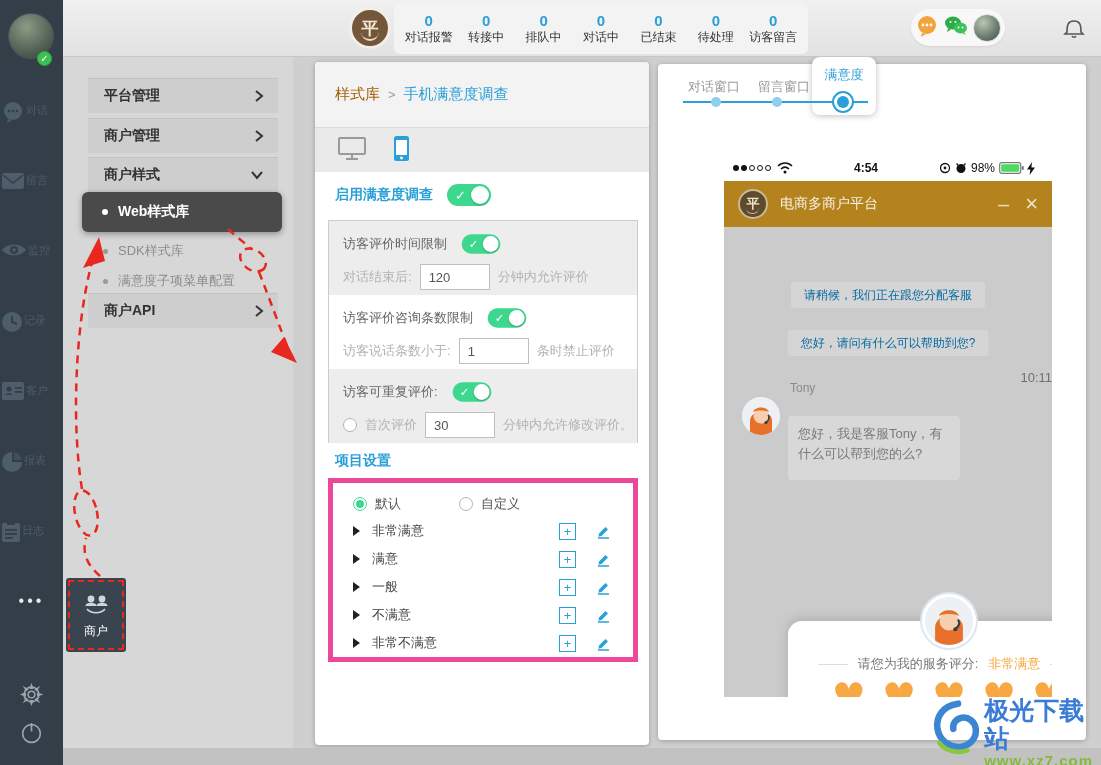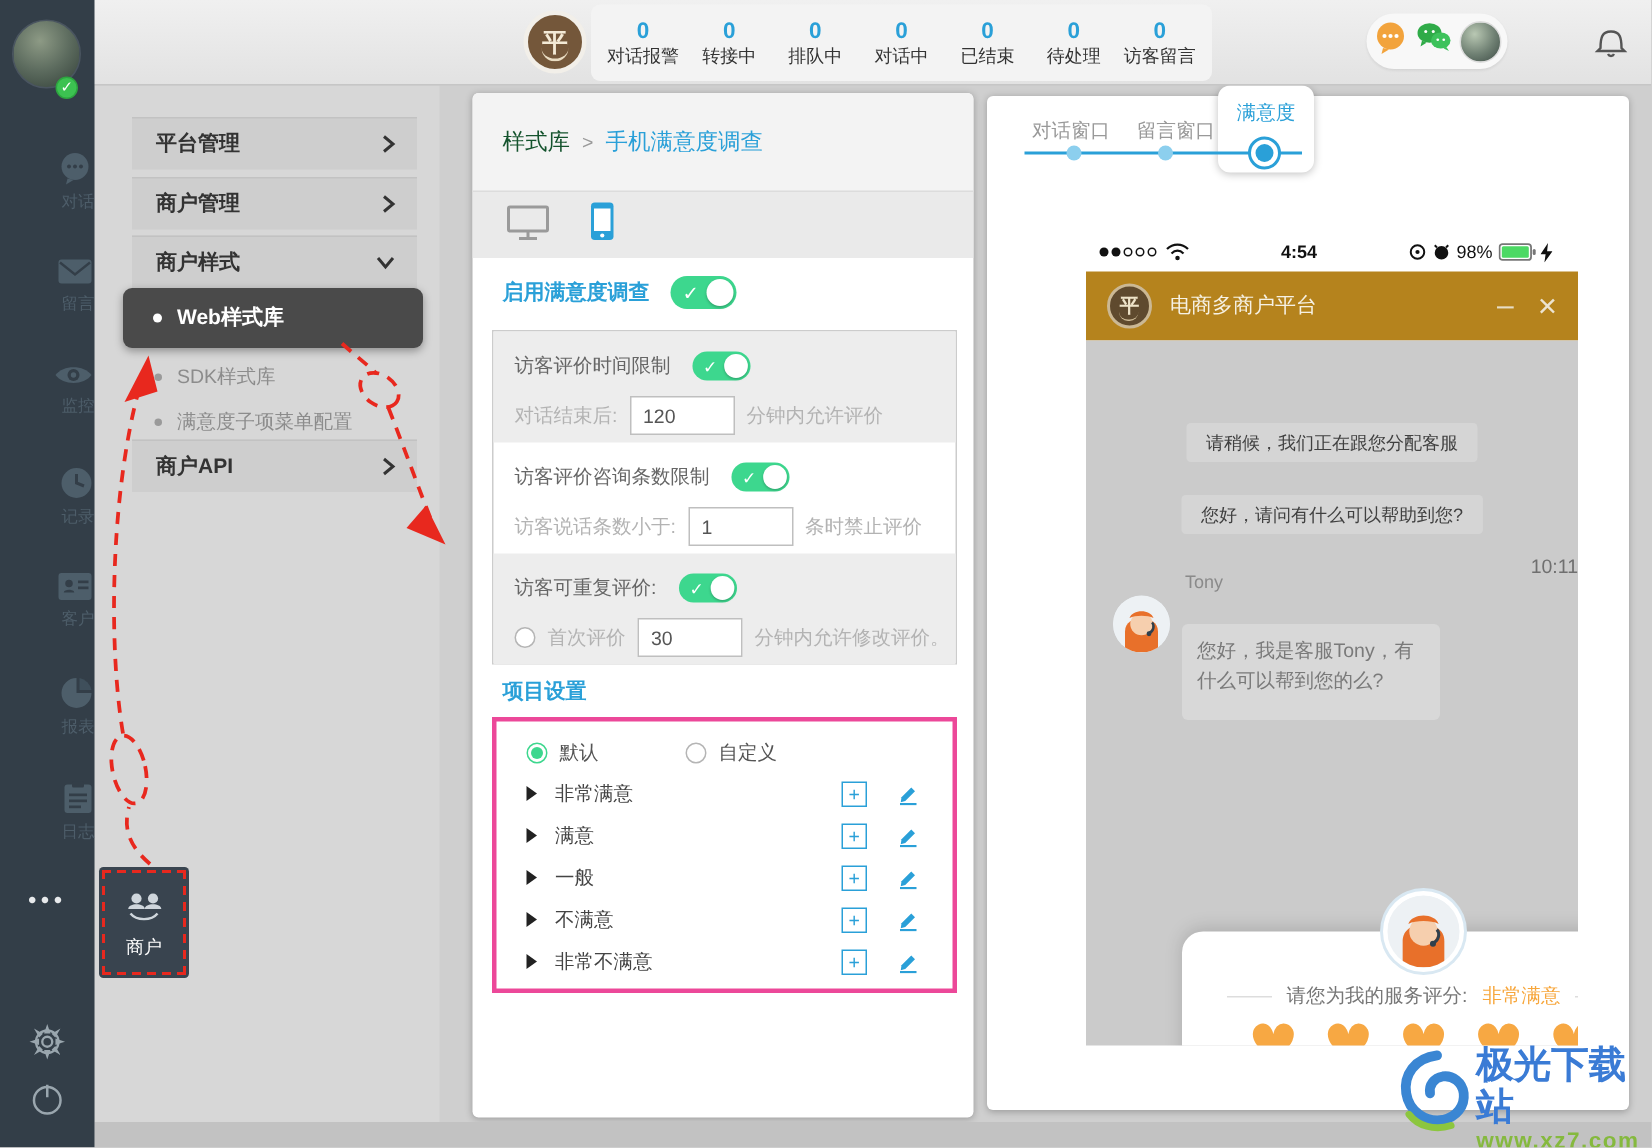--- a/index.html
+++ b/index.html
@@ -25,22 +25,22 @@
   .mini-avatar { width:28px; height:28px; border-radius:50%;
     background:radial-gradient(circle at 35% 30%, #b9c8b3, #6e7f72 55%, #3c4a44); border:1px solid #ddd; }
   .bell { position:absolute; left:1063px; top:16px; }
 
   
   .sidebar { position:absolute; left:0; top:0; width:63px; height:765px; background:#333e48; z-index:6; }
   .side-avatar { position:absolute; left:8px; top:13px; width:46px; height:46px; border-radius:50%;
     background:radial-gradient(circle at 40% 30%, #8d9a85, #5c6b5e 50%, #323f38); border:1px solid #4a5560; }
   .side-check { position:absolute; left:37px; top:51px; width:15px; height:15px; border-radius:50%;
     background:#3cc251; color:#fff; font-size:10px; display:flex; align-items:center; justify-content:center; border:1px solid #2da53f; }
-  .nav-item { position:absolute; left:0; width:63px; height:52px; display:flex; flex-direction:column;
-    align-items:flex-end; cursor:pointer; }
+  .nav-item { position:absolute; left:0; width:63px; height:52px; display:flex; flex-direction:row;
+    align-items:flex-start; cursor:pointer; }
   .nav-item .lbl { color:#4d5d69; font-size:11px; margin-top:3px; }
   .nav-more { position:absolute; left:0; top:592px; width:63px; text-align:center; color:#e8eaec;
     font-size:16px; letter-spacing:3px; cursor:pointer; }
   .nav-gear { position:absolute; left:19px; top:682px; cursor:pointer; }
   .nav-power { position:absolute; left:19px; top:720px; cursor:pointer; }
   .merchant-tip { position:absolute; left:66px; top:578px; width:60px; height:74px; background:#39444f;
     border-radius:3px; z-index:20; display:flex; flex-direction:column; align-items:center; justify-content:center; cursor:pointer; }
   .merchant-tip::after { content:""; position:absolute; left:2px; top:2px; right:2px; bottom:2px;
     border:2px dashed #e8281e; }
   .merchant-tip .lbl { color:#fff; font-size:12px; margin-top:6px; }
@@ -57,21 +57,21 @@
   .menu-sel .dot { position:absolute; left:20px; width:6px; height:6px; border-radius:50%; background:#fff; }
   .menu-sub { position:absolute; left:40px; width:180px; height:22px; color:#8c8c8c; font-size:13px;
     display:flex; align-items:center; cursor:pointer; }
   .menu-sub .dot { width:5px; height:5px; border-radius:50%; background:#9a9a9a; margin-right:10px; flex:0 0 auto; }
 
   
   .mid-card { position:absolute; left:315px; top:62px; width:334px; height:683px; background:#fff;
     border-radius:4px; box-shadow:0 1px 5px rgba(0,0,0,.25); overflow:hidden; }
   .mid-bc { position:absolute; left:0; top:0; width:100%; height:66px; background:#f3f3f3;
     border-bottom:1px solid #dcdcdc; display:flex; align-items:center; padding-left:20px; }
-  .mid-bc .root { color:#14532d; font-size:15px; }
+  .mid-bc .root { color:#a16207; font-size:15px; }
   .mid-bc .sep { color:#9a9a9a; font-size:13px; margin:0 8px; }
   .mid-bc .cur { color:#2aa0d8; font-size:15px; }
   .dev-row { position:absolute; left:0; top:66px; width:100%; height:44px; background:#eaeaea;
     display:flex; align-items:center; gap:26px; padding-left:22px; }
   .blue-h { color:#2aa0d8; font-size:14px; font-weight:bold; }
   .enable-row { position:absolute; left:20px; top:122px; display:flex; align-items:center; gap:14px; }
   .toggle { width:44px; height:22px; border-radius:11px; background:#3dd78e; position:relative;
     display:inline-flex; align-items:center; cursor:pointer; flex:0 0 auto; }
   .toggle .tick { color:#fff; font-size:13px; font-weight:bold; margin-left:8px; line-height:1; }
   .toggle .knob { position:absolute; right:2px; top:2px; width:18px; height:18px; background:#fff;
@@ -84,21 +84,21 @@
   .sec-input-row { display:flex; align-items:center; gap:8px; margin-top:6px; height:28px; }
   .muted { color:#b3b3b3; font-size:13px; white-space:nowrap;text-align:center; }
   input.num { width:70px; height:26px; border:1px solid #bfbfbf; background:#fff; font-size:13px;
     color:#555; padding-left:8px; font-family:inherit; }
   .radio { width:14px; height:14px; border-radius:50%; border:1px solid #b5b5b5; background:#fff;
     display:inline-block; flex:0 0 auto; cursor:pointer; }
   .radio.sel { border:1px solid #3dd78e; position:relative; }
   .radio.sel::after { content:""; position:absolute; left:2px; top:2px; width:8px; height:8px;
     border-radius:50%; background:#3dd78e; }
   .proj-title { position:absolute; left:20px; top:390px; }
-  .proj-box { position:absolute; left:13px; top:416px; width:310px; height:184px; border:3px solid #ec4899; background:#fff; }
+  .proj-box { position:absolute; left:13px; top:416px; width:310px; height:184px; border:5px solid #ec4899; background:#fff; }
   .proj-radio-row { display:flex; align-items:center; gap:8px; padding:12px 0 4px 20px; }
   .proj-radio-row .rl { color:#555; font-size:13px; margin-right:50px; }
   .proj-row { display:flex; align-items:center; height:28px; padding:0 22px 0 20px; }
   .tri { width:0; height:0; border-left:7px solid #222; border-top:5px solid transparent;
     border-bottom:5px solid transparent; margin-right:12px; flex:0 0 auto; cursor:pointer; }
   .proj-row .pl { color:#444; font-size:13px; flex:1; }
   .plus-btn { width:17px; height:17px; border:1px solid #2aa0d8; color:#2aa0d8; font-size:13px;
     display:flex; align-items:center; justify-content:center; margin-right:20px; cursor:pointer; line-height:1; }
   .edit-btn { cursor:pointer; display:flex; align-items:flex-end; }
 
@@ -125,21 +125,21 @@
   .ph-logo { width:30px; height:30px; border-radius:50%; background:#5f4a2e; border:2px solid #cbb894;
     color:#eee3c8; font-size:13px; font-weight:bold; display:flex; align-items:center; justify-content:center;
     margin-left:14px; position:relative; }
   .ph-logo::after{ content:""; position:absolute; bottom:3px; left:6px; width:13px; height:5px;
     border-bottom:1.5px solid #cbb894; border-radius:0 0 7px 7px; }
   .ph-title { color:#f6f1e4; font-size:14px; margin-left:12px; flex:1; }
   .ph-min { color:#e7ddc6; font-size:20px; margin-right:16px; cursor:pointer; line-height:1; }
   .ph-close { color:#ece4d2; font-size:22px; margin-right:14px; cursor:pointer; line-height:1; }
   .chat { position:absolute; left:66px; top:163px; width:328px; height:470px; background:#cbcbcb; overflow:hidden; }
   .sys-pill { position:absolute; left:50%; transform:translateX(-50%); height:26px; background:#d5d5d5;
-    border-radius:3px; color:#404040; font-size:12px; display:flex; align-items:center; padding:0 13px; white-space:nowrap; }
+    border-radius:3px; color:#0369a1; font-size:12px; display:flex; align-items:center; padding:0 13px; white-space:nowrap; }
   .chat-time { position:absolute; left:0; width:100%; text-align:right; color:#6f6f6f; font-size:13px; }
   .agent-avatar { position:absolute; border-radius:50%; overflow:hidden; background:#e9eef2; }
   .agent-name { position:absolute; color:#8a8a8a; font-size:12px; }
   .agent-bubble { position:absolute; background:#d8d8d8; border-radius:4px; color:#7a7a7a; font-size:13px;
     line-height:1.55; padding:8px 10px; width:172px; height:64px; overflow:hidden; }
   .rate-dialog { position:absolute; left:64px; top:394px; width:322px; height:254px; background:#fff;
     border-radius:14px; box-shadow:0 -2px 12px rgba(0,0,0,.15); z-index:5; }
   .rate-avatar { position:absolute; left:134px; top:-27px; width:54px; height:54px; border-radius:50%;
     border:3px solid #fff; box-shadow:0 0 0 2px #d9e8f2; overflow:hidden; background:#eef3f6; z-index:6; }
   .rate-title { position:absolute; left:0; top:34px; width:100%; display:flex; align-items:center;

